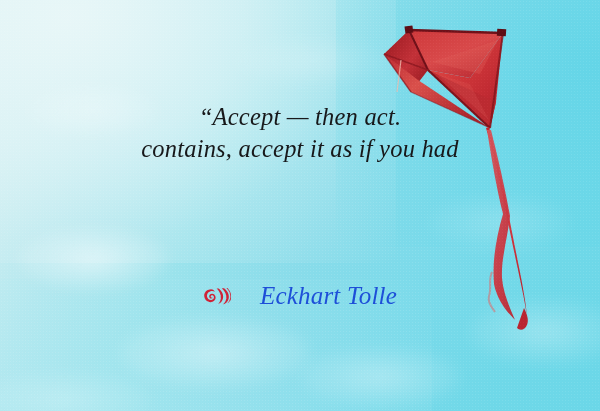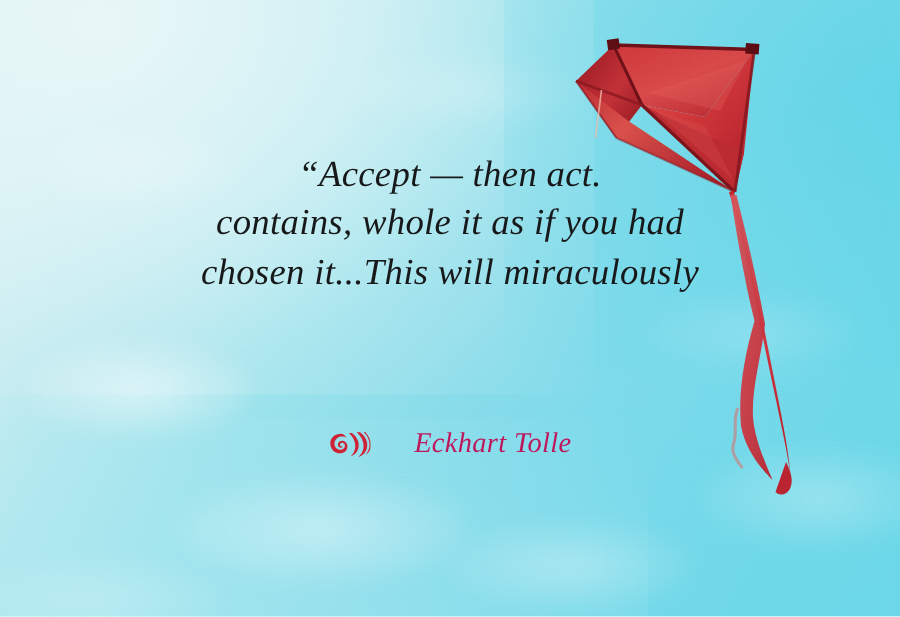--- a/index.html
+++ b/index.html
@@ -137,23 +137,23 @@
     gap: 9px;
   }
   .ornament {
     display: block;
     width: 28px;
     height: 20px;
     flex: 0 0 auto;
   }
   .author-name {
     font-style: italic;
-    font-size: 19px;
+    font-size: 25px;
     line-height: 30px;
-    color: #be185d;
+    color: #1d4ed8;
     letter-spacing: .2px;
     white-space: nowrap;
     margin-left: 20px;
   }
 </style>
 </head>
 <body>
 
 <div id="card">
 
@@ -237,22 +237,21 @@
     <path d="M487,130 C492,162 497,190 503,214 C496,238 492,262 494,284
              C497,300 507,312 515,320 C509,306 503,292 502,278
              C501,258 508,236 510,216 C505,188 498,158 491,130 Z" fill="url(#gTailB)" opacity="0.95"></path>
 
     <path d="M492,272 C488,280 492,288 489,296 C487,302 492,308 495,312" stroke="#e06a6a" stroke-width="2" fill="none" opacity="0.55"></path>
     <path d="M524,308 C527,314 529,320 527,325 C525,330 520,331 517,328" fill="#b92430" stroke="none"></path>
   </svg>
 
   <div class="quote-block">
     <div class="quote-line">“Accept — then act.</div>
-    <div class="quote-line">contains, whole it as if you had</div>
-    <div class="quote-line">chosen it...This will miraculously</div>
+    <div class="quote-line">contains, accept it as if you had</div>
   </div>
 
   <div class="attribution">
     <svg class="ornament" viewBox="0 0 28 20">
       <path d="M8.4,3.2 C4.2,3.2 1.2,6.0 1.2,9.6 C1.2,13.2 4.0,16.2 7.6,16.2
                C10.4,16.2 12.6,14.2 12.6,11.6 C12.6,9.4 11.0,7.8 9.0,7.8
                C7.4,7.8 6.2,9.0 6.2,10.4 C6.2,11.6 7.1,12.5 8.2,12.5
                C8.9,12.5 9.5,12.1 9.7,11.5 C9.2,11.9 8.4,11.8 8.0,11.3
                C7.5,10.7 7.7,9.8 8.4,9.4 C9.3,8.9 10.4,9.4 10.8,10.4
                C11.3,11.7 10.5,13.2 9.0,13.7 C7.1,14.4 4.9,13.2 4.2,11.2

